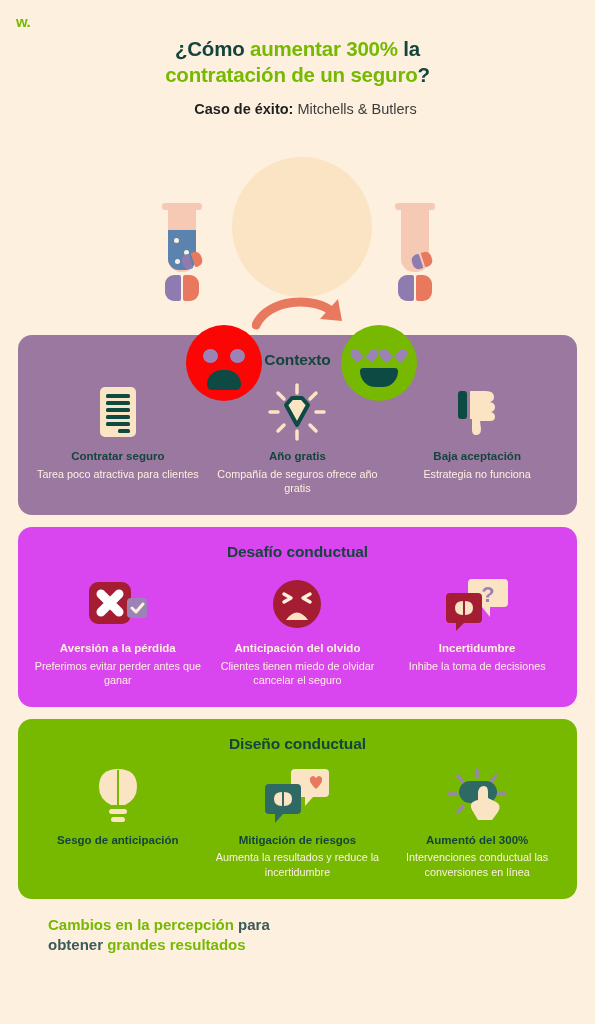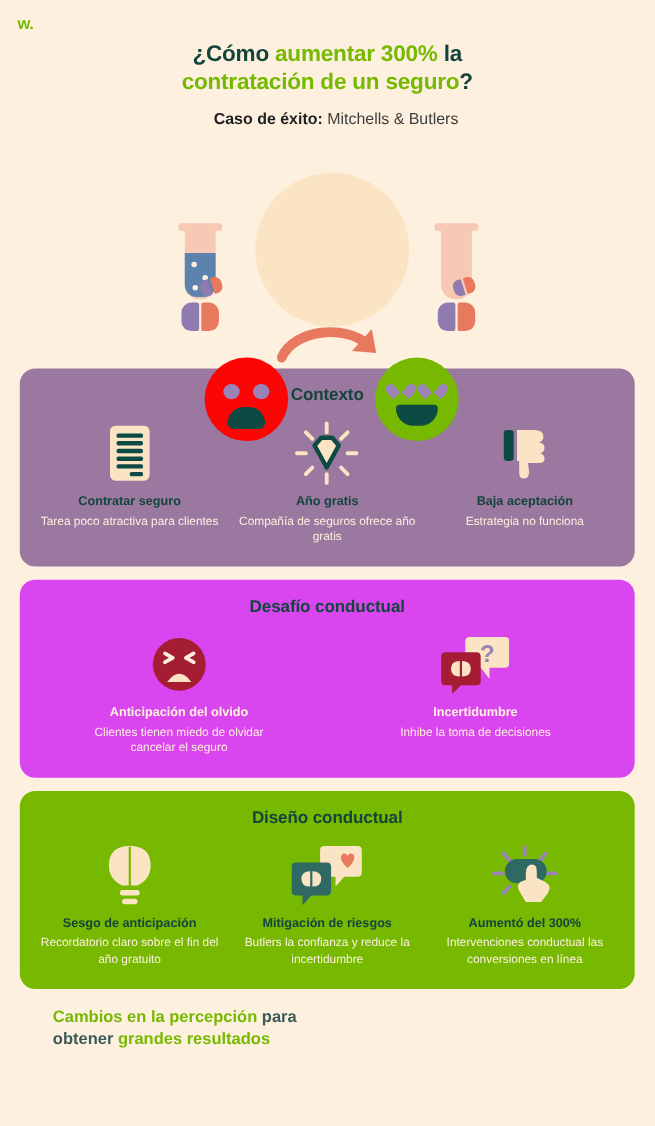--- a/index.html
+++ b/index.html
@@ -353,20 +353,32 @@
       <div class="card-desc">Estrategia no funciona</div>
     </div>
 
   </div>
 </div>
 
 <div class="section sec-challenge">
   <div class="sec-title">Desafío conductual</div>
   <div class="cards">
 
+    <div class="card">
+      <div class="card-icon">
+        <svg width="62" height="52" viewBox="0 0 62 52">
+          <rect x="2" y="4" width="42" height="42" rx="9" fill="#a41d33"></rect>
+          <path d="M14,16 L32,34 M32,16 L14,34" stroke="#ffffff" stroke-width="9" stroke-linecap="round"></path>
+          <rect x="40" y="20" width="20" height="20" rx="4" fill="#9b83b5"></rect>
+          <path d="M45,30 L49,34 L56,26" stroke="#fdf0df" stroke-width="3" fill="none" stroke-linecap="round" stroke-linejoin="round"></path>
+        </svg>
+      </div>
+      <div class="card-title">Aversión a la pérdida</div>
+      <div class="card-desc">Preferimos evitar perder antes que ganar</div>
+    </div>
 
     <div class="card">
       <div class="card-icon">
         <svg width="50" height="50" viewBox="0 0 50 50">
           <circle cx="25" cy="25" r="24" fill="#a41d33"></circle>
           <path d="M12,15 L19,19 L12,23" stroke="#fdf0df" stroke-width="3.5" fill="none" stroke-linecap="round" stroke-linejoin="round"></path>
           <path d="M38,15 L31,19 L38,23" stroke="#fdf0df" stroke-width="3.5" fill="none" stroke-linecap="round" stroke-linejoin="round"></path>
           <path d="M14,41 Q25,26 36,41 Z" fill="#fbe4c4"></path>
         </svg>
       </div>
@@ -398,35 +410,34 @@
     <div class="card">
       <div class="card-icon">
         <svg width="46" height="58" viewBox="0 0 46 58">
           <path d="M23,2 Q42,2 42,20 Q42,32 30,38 L16,38 Q4,32 4,20 Q4,2 23,2 Z" fill="#fbe4c4"></path>
           <rect x="22" y="3" width="2" height="36" fill="#76b900"></rect>
           <rect x="14" y="42" width="18" height="5" rx="2.5" fill="#fbe4c4"></rect>
           <rect x="16" y="50" width="14" height="5" rx="2.5" fill="#fbe4c4"></rect>
         </svg>
       </div>
       <div class="card-title">Sesgo de anticipación</div>
-      <div class="card-desc">Recordatorio claro sobre el fin del año gratuito</div>
     </div>
 
     <div class="card">
       <div class="card-icon">
         <svg width="64" height="56" viewBox="0 0 64 56">
           <path d="M30,1 L60,1 Q64,1 64,5 L64,25 Q64,29 60,29 L48,29 L40,38 L40,29 L30,29 Q26,29 26,25 L26,5 Q26,1 30,1 Z" fill="#fbe4c4"></path>
           <path d="M45,10 Q48,6 51,10 Q54,6 57,10 Q58,15 51,21 Q44,15 45,10 Z" fill="#e8795e"></path>
           <path d="M4,16 L32,16 Q36,16 36,20 L36,42 Q36,46 32,46 L18,46 L10,55 L10,46 L4,46 Q0,46 0,42 L0,20 Q0,16 4,16 Z" fill="#2e6a63"></path>
           <path d="M17,24 Q9,24 9,31 Q9,38 17,38 Z" fill="#fbe4c4"></path>
           <path d="M19,24 Q27,24 27,31 Q27,38 19,38 Z" fill="#fbe4c4"></path>
         </svg>
       </div>
       <div class="card-title">Mitigación de riesgos</div>
-      <div class="card-desc">Butlers la confianza y reduce la incertidumbre</div>
+      <div class="card-desc">Aumenta la resultados y reduce la incertidumbre</div>
     </div>
 
     <div class="card">
       <div class="card-icon">
         <svg width="62" height="56" viewBox="0 0 62 56">
           <g stroke="#9b83b5" stroke-width="3.5" stroke-linecap="round">
             <line x1="31" y1="2" x2="31" y2="9"></line>
             <line x1="12" y1="8" x2="17" y2="14"></line>
             <line x1="50" y1="8" x2="45" y2="14"></line>
             <line x1="3" y1="26" x2="11" y2="26"></line>

